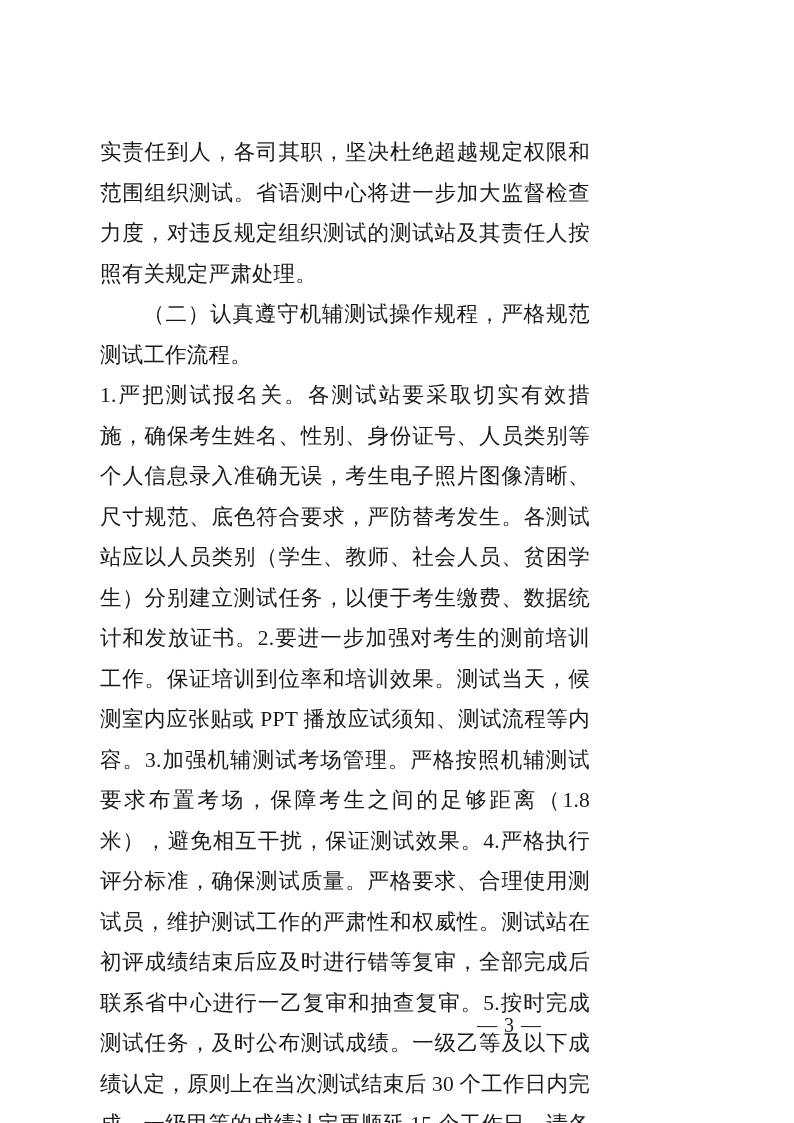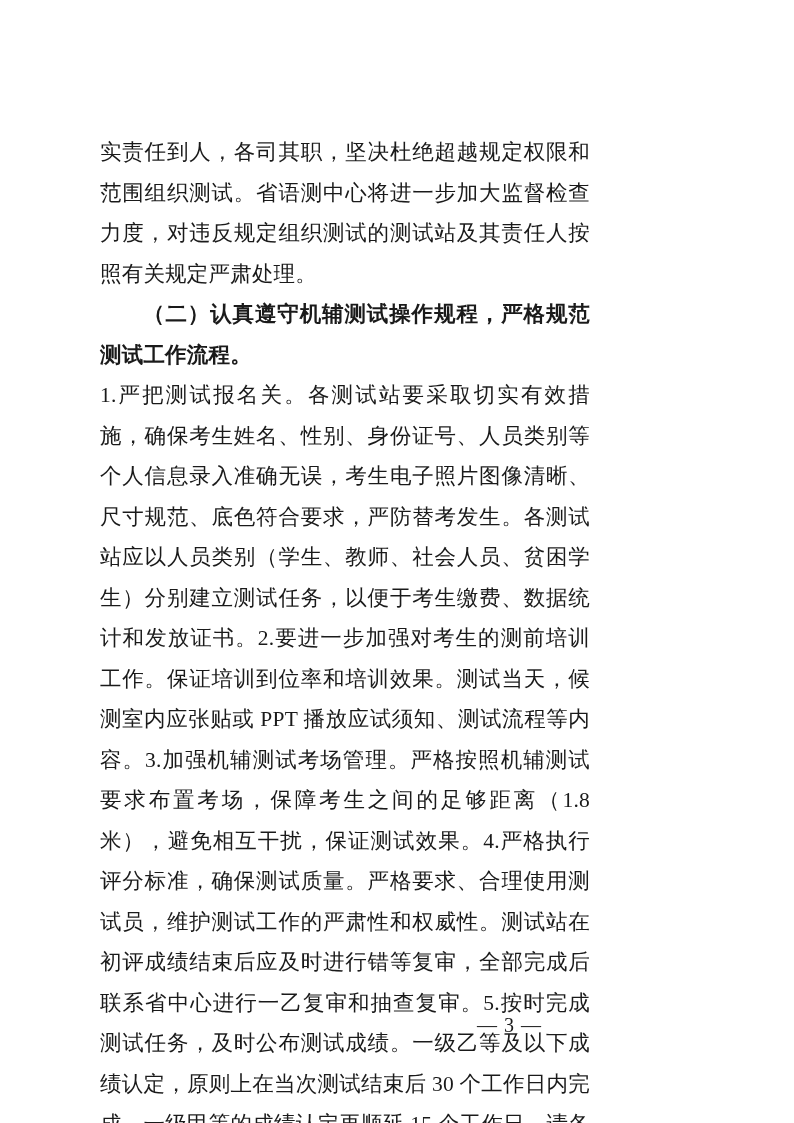--- a/index.html
+++ b/index.html
@@ -32,21 +32,21 @@
   }
   p.para {
     margin: 0;
     text-indent: 0;
   }
   p.indent2 {
     margin: 0;
     text-indent: 43px;
   }
   .bold {
-    font-weight: bold;
+    font-weight: normal;
   }
   .footer {
     position: absolute;
     right: 96px;
     bottom: 86px;
     font-size: 20px;
     letter-spacing: 1px;
     color: #1a1a1a;
     font-family: "Liberation Serif", "DejaVu Serif", serif;
   }

